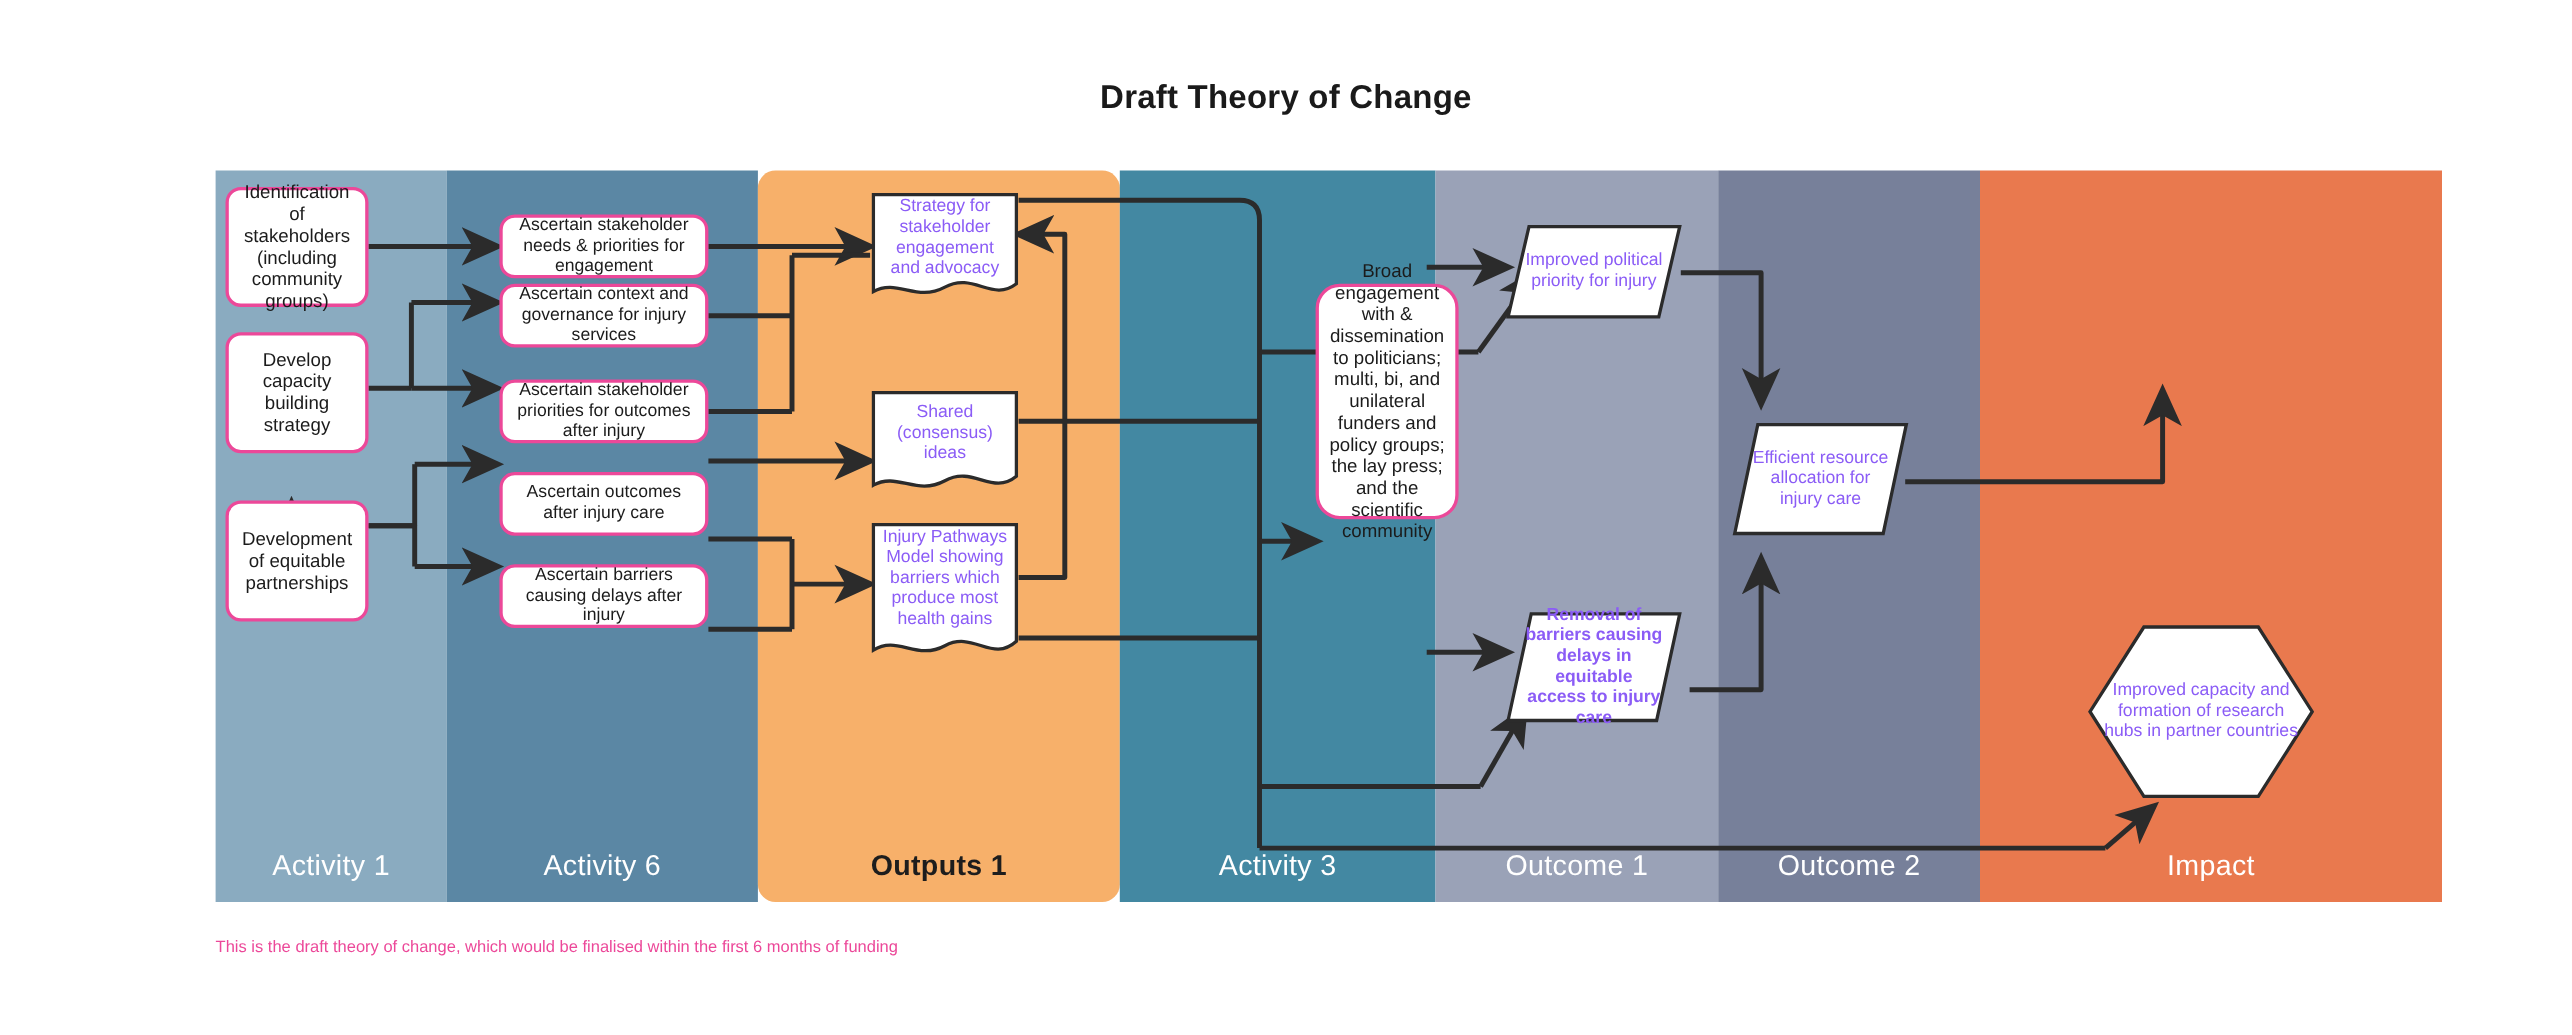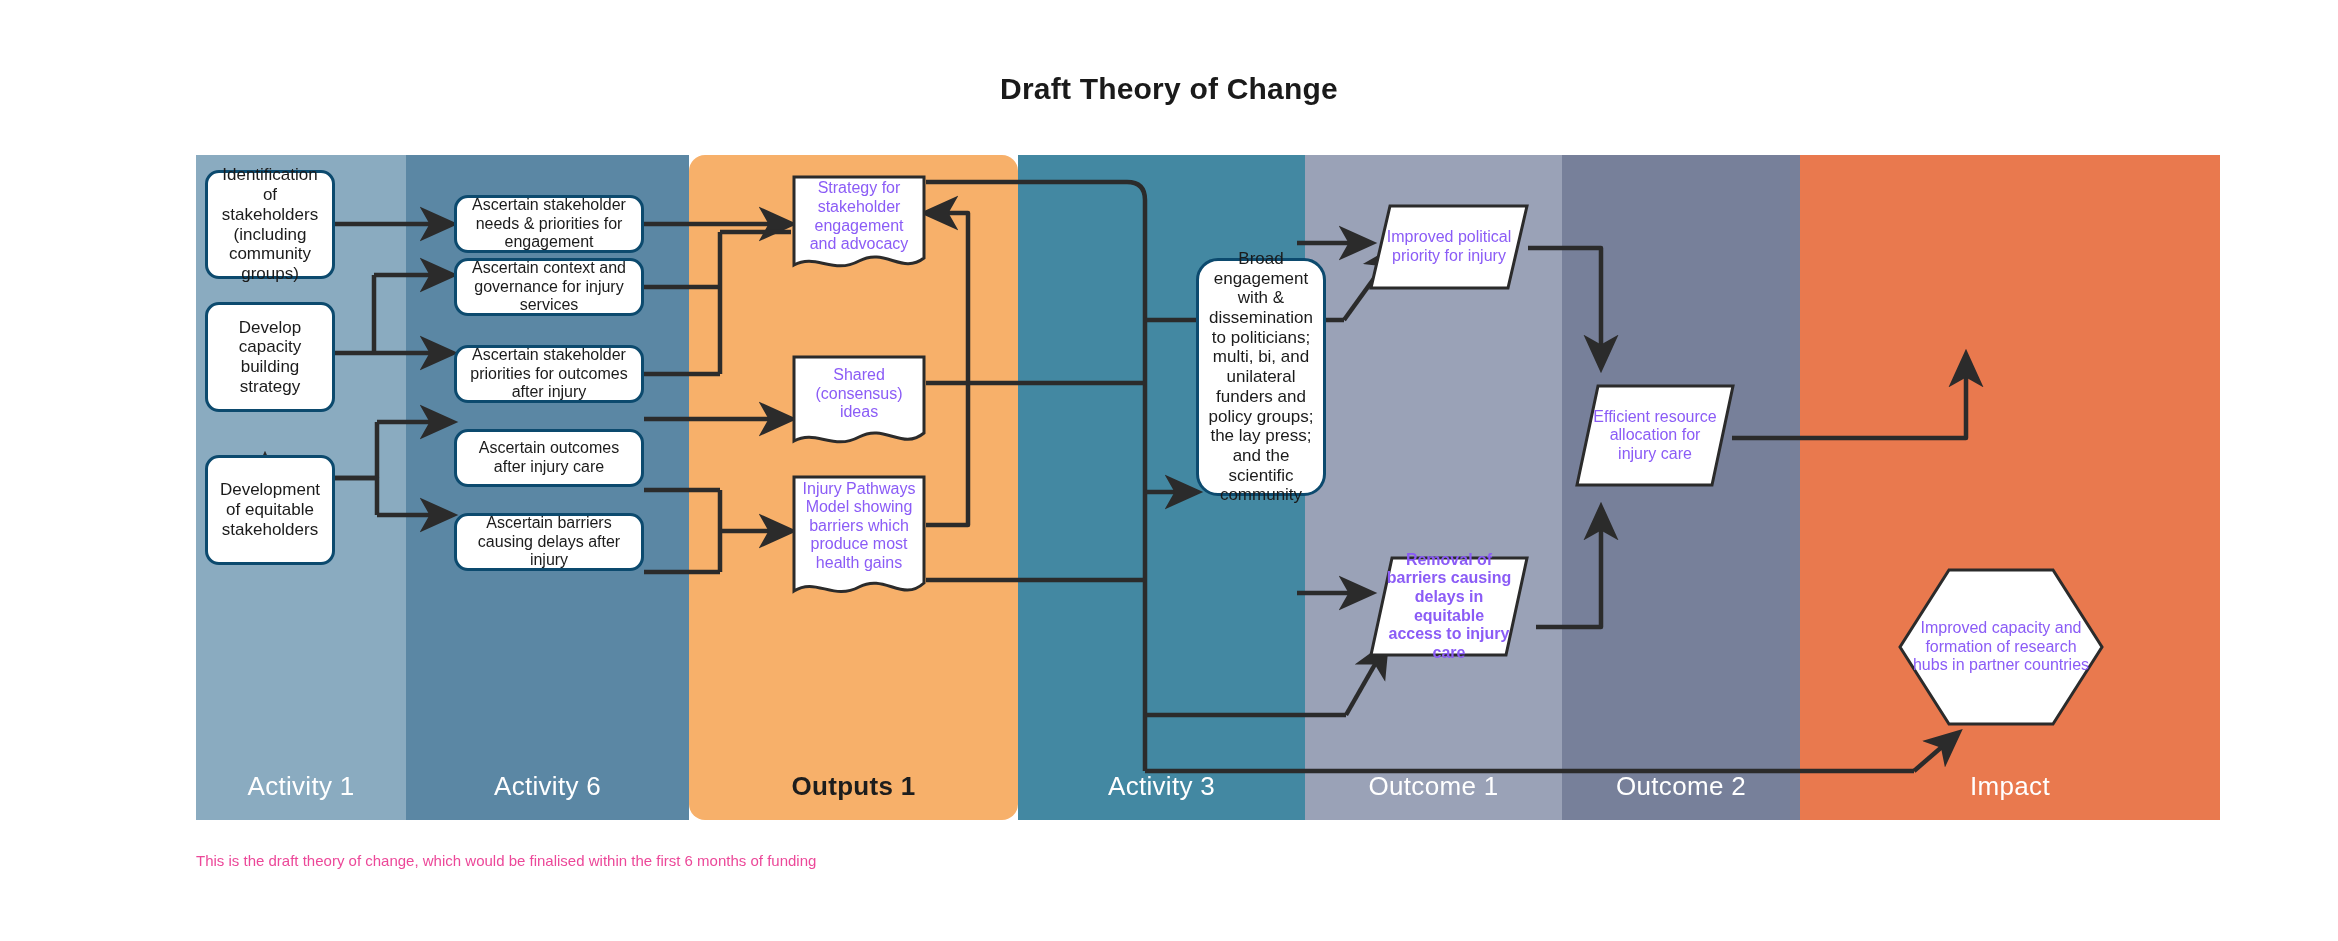--- a/index.html
+++ b/index.html
@@ -18,21 +18,21 @@
   .bandlabel{
     position:absolute; bottom:0; height:68px; width:100%;
     display:flex; align-items:center; justify-content:center;
     font-size:26px; color:#ffffff; letter-spacing:.3px;
   }
   .bandlabel.dark{color:#1d1d1d; font-weight:bold;}
 
   svg#wires{position:absolute;left:0;top:0;width:1954px;height:665px;overflow:visible;}
 
   .node{
-    position:absolute; background:#ffffff; border:3px solid #0c4a6e;
+    position:absolute; background:#ffffff; border:3px solid #ec4899;
     display:flex; align-items:center; justify-content:center; text-align:center;
     color:#1b1b1b; box-sizing:border-box; line-height:1.16;
   }
   .node span{display:block;padding:0 6px;}
   .rnd{border-radius:14px;}
   .rnd-lg{border-radius:22px;}
 
   .shp{position:absolute;}
   .shp svg{position:absolute;left:0;top:0;}
   .shp .txt{
@@ -140,21 +140,21 @@
       </g>
     </svg>
 
     <div class="node rnd" style="left:9px;top:15px;width:130px;height:109px;font-size:17px;">
       <span>Identification of stakeholders (including community groups)</span>
     </div>
     <div class="node rnd" style="left:9px;top:147px;width:130px;height:110px;font-size:17px;">
       <span>Develop capacity building strategy</span>
     </div>
     <div class="node rnd" style="left:9px;top:300px;width:130px;height:110px;font-size:17px;">
-      <span>Development of equitable stakeholders</span>
+      <span>Development of equitable partnerships</span>
     </div>
 
     <div class="node rnd" style="left:258px;top:40px;width:190px;height:58px;font-size:16px;">
       <span>Ascertain stakeholder needs &amp; priorities for engagement</span>
     </div>
     <div class="node rnd" style="left:258px;top:103px;width:190px;height:58px;font-size:16px;">
       <span>Ascertain context and governance for injury services</span>
     </div>
     <div class="node rnd" style="left:258px;top:190px;width:190px;height:58px;font-size:16px;">
       <span>Ascertain stakeholder priorities for outcomes after injury</span>
@@ -186,21 +186,21 @@
 
     <div class="shp" style="left:596px;top:320px;width:134px;height:134px;">
       <svg width="134" height="134" viewBox="0 0 134 134">
         <path d="M2,2 H132 V108 C110,128 93,98 67,112 C41,126 24,102 2,116 Z" fill="#ffffff" stroke="#2b2b2b" stroke-width="3"></path>
       </svg>
       <div class="txt" style="font-size:16px;padding:0 6px 32px 6px;">
         <span>Injury Pathways Model showing barriers which produce most health gains</span>
       </div>
     </div>
 
-    <div class="node rnd-lg" style="left:1000px;top:103px;width:130px;height:238px;font-size:17px;">
+    <div class="node rnd-lg" style="left:1000px;top:103px;width:130px;height:214px;font-size:17px;">
       <span>Broad engagement with &amp; dissemination to politicians; multi, bi, and unilateral funders and policy groups; the lay press; and the scientific community</span>
     </div>
 
     <div class="shp" style="left:1172px;top:48px;width:162px;height:88px;">
       <svg width="162" height="88" viewBox="0 0 162 88">
         <path d="M22,3 H159 L140,85 H3 Z" fill="#ffffff" stroke="#2b2b2b" stroke-width="3"></path>
       </svg>
       <div class="txt" style="font-size:16px;padding:0 18px;">
         <span>Improved political priority for injury</span>
       </div>

